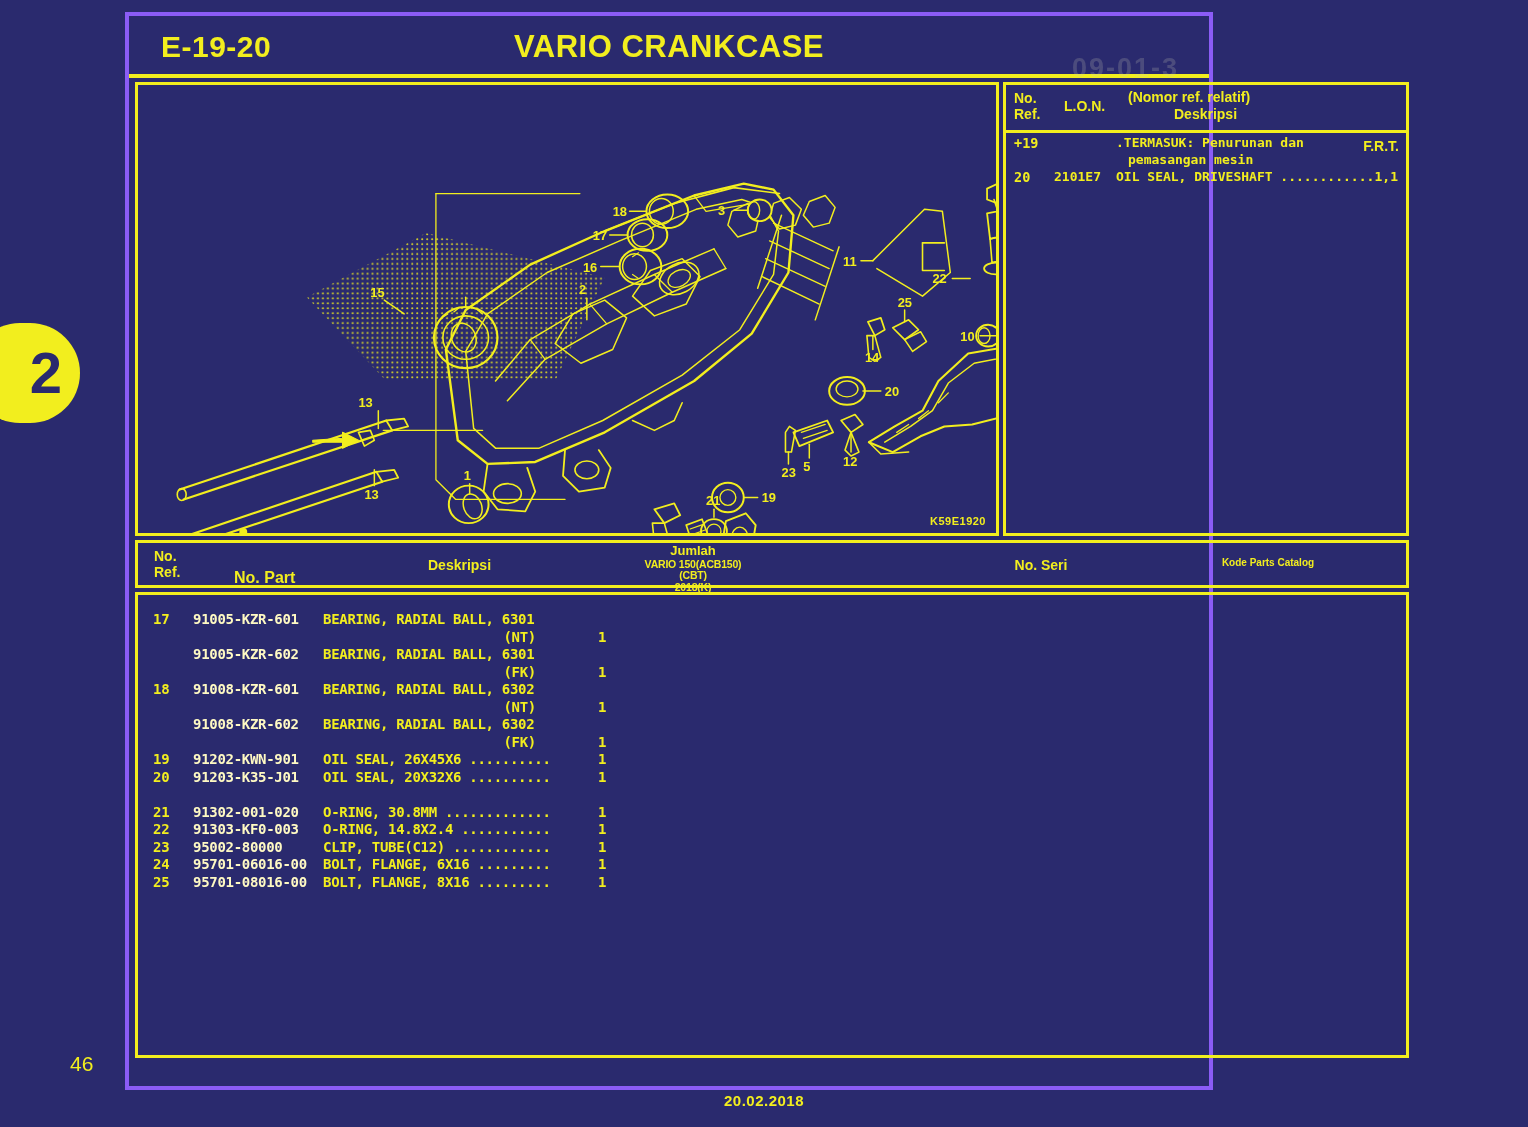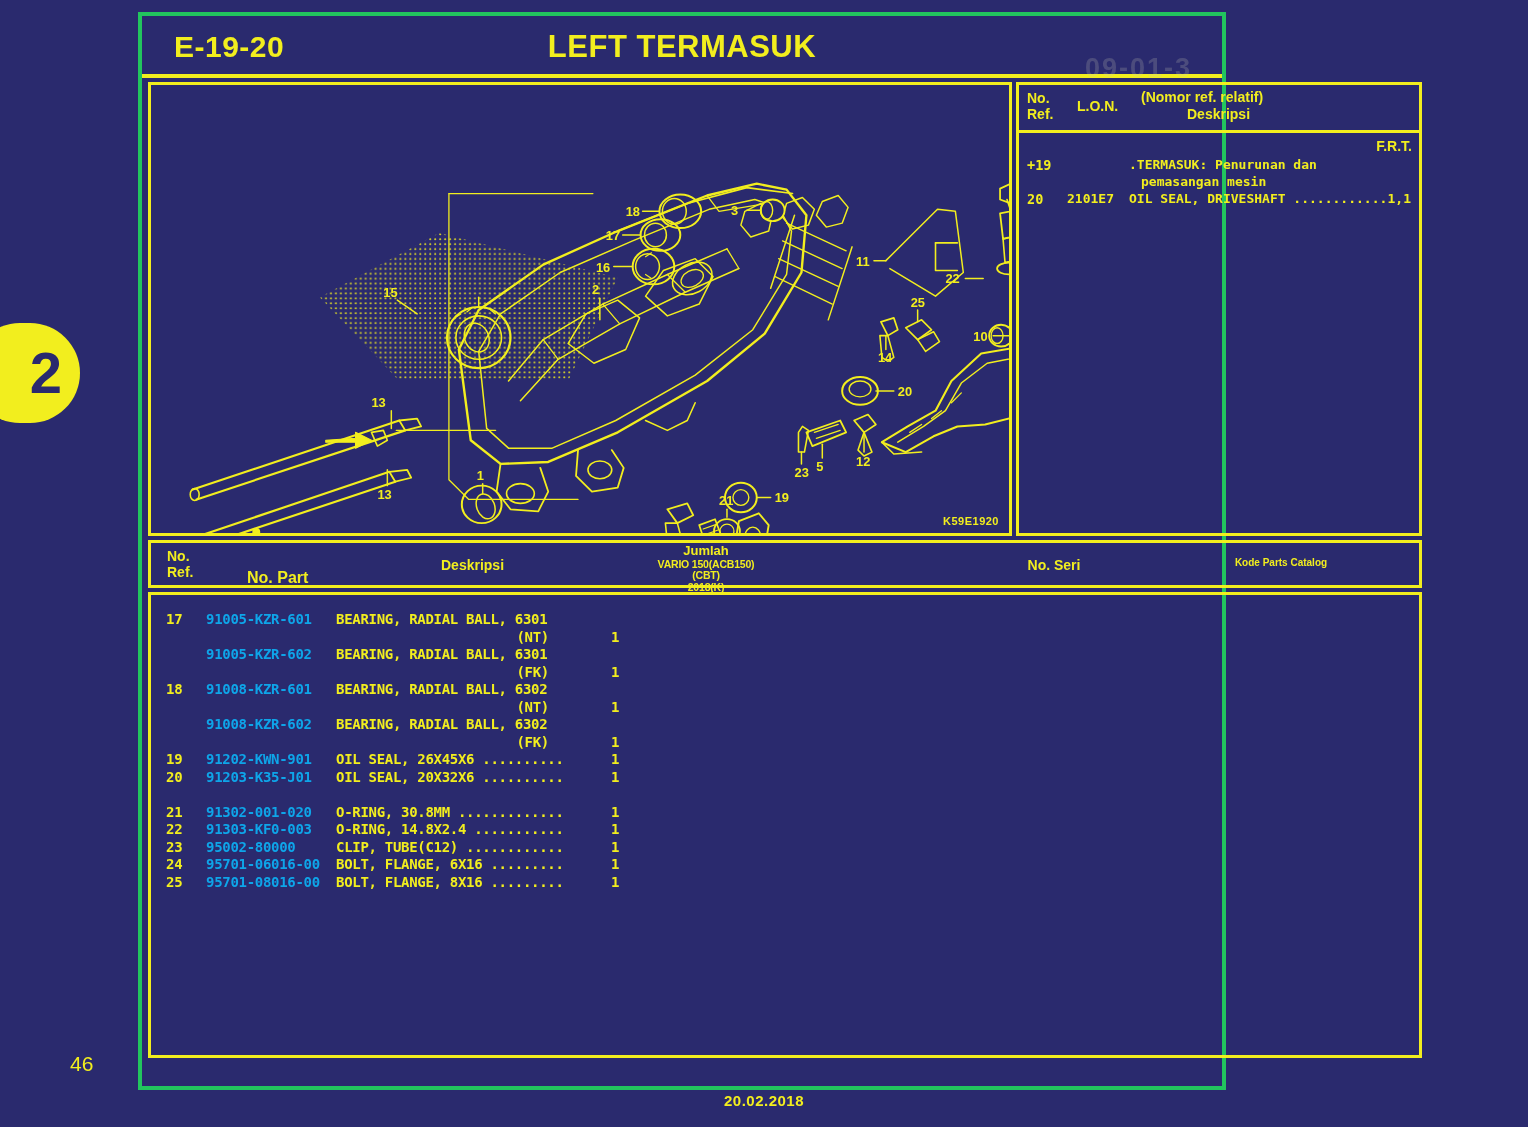--- a/index.html
+++ b/index.html
@@ -27,23 +27,23 @@
   }
 
   
   #page-num{
     position:absolute;left:70px;top:1052px;
     font-size:21px;font-weight:normal;color:#f2ee1e;
   }
 
   
   #frame{
-    position:absolute;left:138px;top:12px;
+    position:absolute;left:125px;top:12px;
     width:1088px;height:1078px;
-    border:4px solid #22c55e;
+    border:4px solid #8b5cf6;
     box-sizing:border-box;
   }
 
   
   #titlebar{
     position:absolute;left:0;top:0;width:100%;height:62px;
     border-bottom:4px solid #f2ee1e;box-sizing:border-box;
   }
   #catalog-code{
     position:absolute;left:32px;top:14px;
@@ -88,21 +88,21 @@
     position:relative;height:48px;
     border-bottom:3px solid #f2ee1e;box-sizing:border-box;
   }
   .frt-h{position:absolute;color:#f2ee1e;font-size:14px;font-weight:bold;}
   #frt-h-noref{left:8px;top:5px;line-height:1.15;}
   #frt-h-lon{left:58px;top:13px;}
   #frt-h-desc1{left:122px;top:4px;}
   #frt-h-desc2{left:168px;top:21px;}
   #frt-h-frt{right:7px;top:13px;margin-top:40px;}
 
-  #frt-rows{position:relative;padding:24px 0 0 0;}
+  #frt-rows{position:relative;padding:2px 0 0 0;}
   .frt-row{position:relative;height:17px;}
   .frt-ref{position:absolute;left:8px;font-size:13.5px;font-weight:bold;color:#f2ee1e;
     font-family:"DejaVu Sans Mono", monospace;}
   .frt-lon{position:absolute;left:48px;font-size:13px;font-weight:bold;color:#f2ee1e;
     font-family:"DejaVu Sans Mono", monospace;}
   .frt-desc{position:absolute;left:110px;font-size:13px;font-weight:bold;color:#f2ee1e;
     font-family:"DejaVu Sans Mono", monospace;white-space:pre;}
   .frt-desc.indent{left:122px;}
   .frt-val{position:absolute;right:8px;font-size:13px;font-weight:bold;color:#f2ee1e;
     font-family:"DejaVu Sans Mono", monospace;}
@@ -127,21 +127,21 @@
   #parts-body{
     position:absolute;left:6px;top:576px;
     width:1274px;height:466px;
     border:3px solid #f2ee1e;box-sizing:border-box;
     padding:16px 0 0 0;
   }
   .prow{position:relative;height:17.5px;}
   .prow.gap{height:17.5px;}
   .p-ref{position:absolute;left:15px;font-size:14px;font-weight:bold;color:#f2ee1e;
     font-family:"DejaVu Sans Mono", monospace;letter-spacing:-.3px;}
-  .p-part{position:absolute;left:55px;font-size:14px;font-weight:bold;color:#0ea5e9;
+  .p-part{position:absolute;left:55px;font-size:14px;font-weight:bold;color:#fef9c3;
     font-family:"DejaVu Sans Mono", monospace;letter-spacing:-.3px;white-space:pre;}
   .p-desc{position:absolute;left:185px;font-size:14px;font-weight:bold;color:#f2ee1e;
     font-family:"DejaVu Sans Mono", monospace;letter-spacing:-.3px;white-space:pre;}
   .p-desc.right{left:auto;right:870px;}
   .p-qty{position:absolute;left:460px;font-size:14px;font-weight:bold;color:#f2ee1e;
     font-family:"DejaVu Sans Mono", monospace;}
 
   
   #footer-date{
     position:absolute;left:0;top:1092px;width:1528px;
@@ -156,21 +156,21 @@
 <div id="side-tab">
   <span class="num">2</span>
 </div>
 
 <div id="page-num">46</div>
 
 <div id="frame">
 
   <div id="titlebar">
     <div id="catalog-code">E-19-20</div>
-    <div id="page-title">LEFT TERMASUK</div>
+    <div id="page-title">VARIO CRANKCASE</div>
     <div id="ghost-mark">09-01-3</div>
   </div>
 
   <div id="diagram-panel">
     <svg id="diagram-svg" viewBox="0 0 864 454" preserveAspectRatio="none">
       <defs>
         <pattern id="hatch" width="5" height="5" patternUnits="userSpaceOnUse">
           <circle cx="1.2" cy="1.2" r="1.05" fill="#f2ee1e"></circle>
         </pattern>
       </defs>

